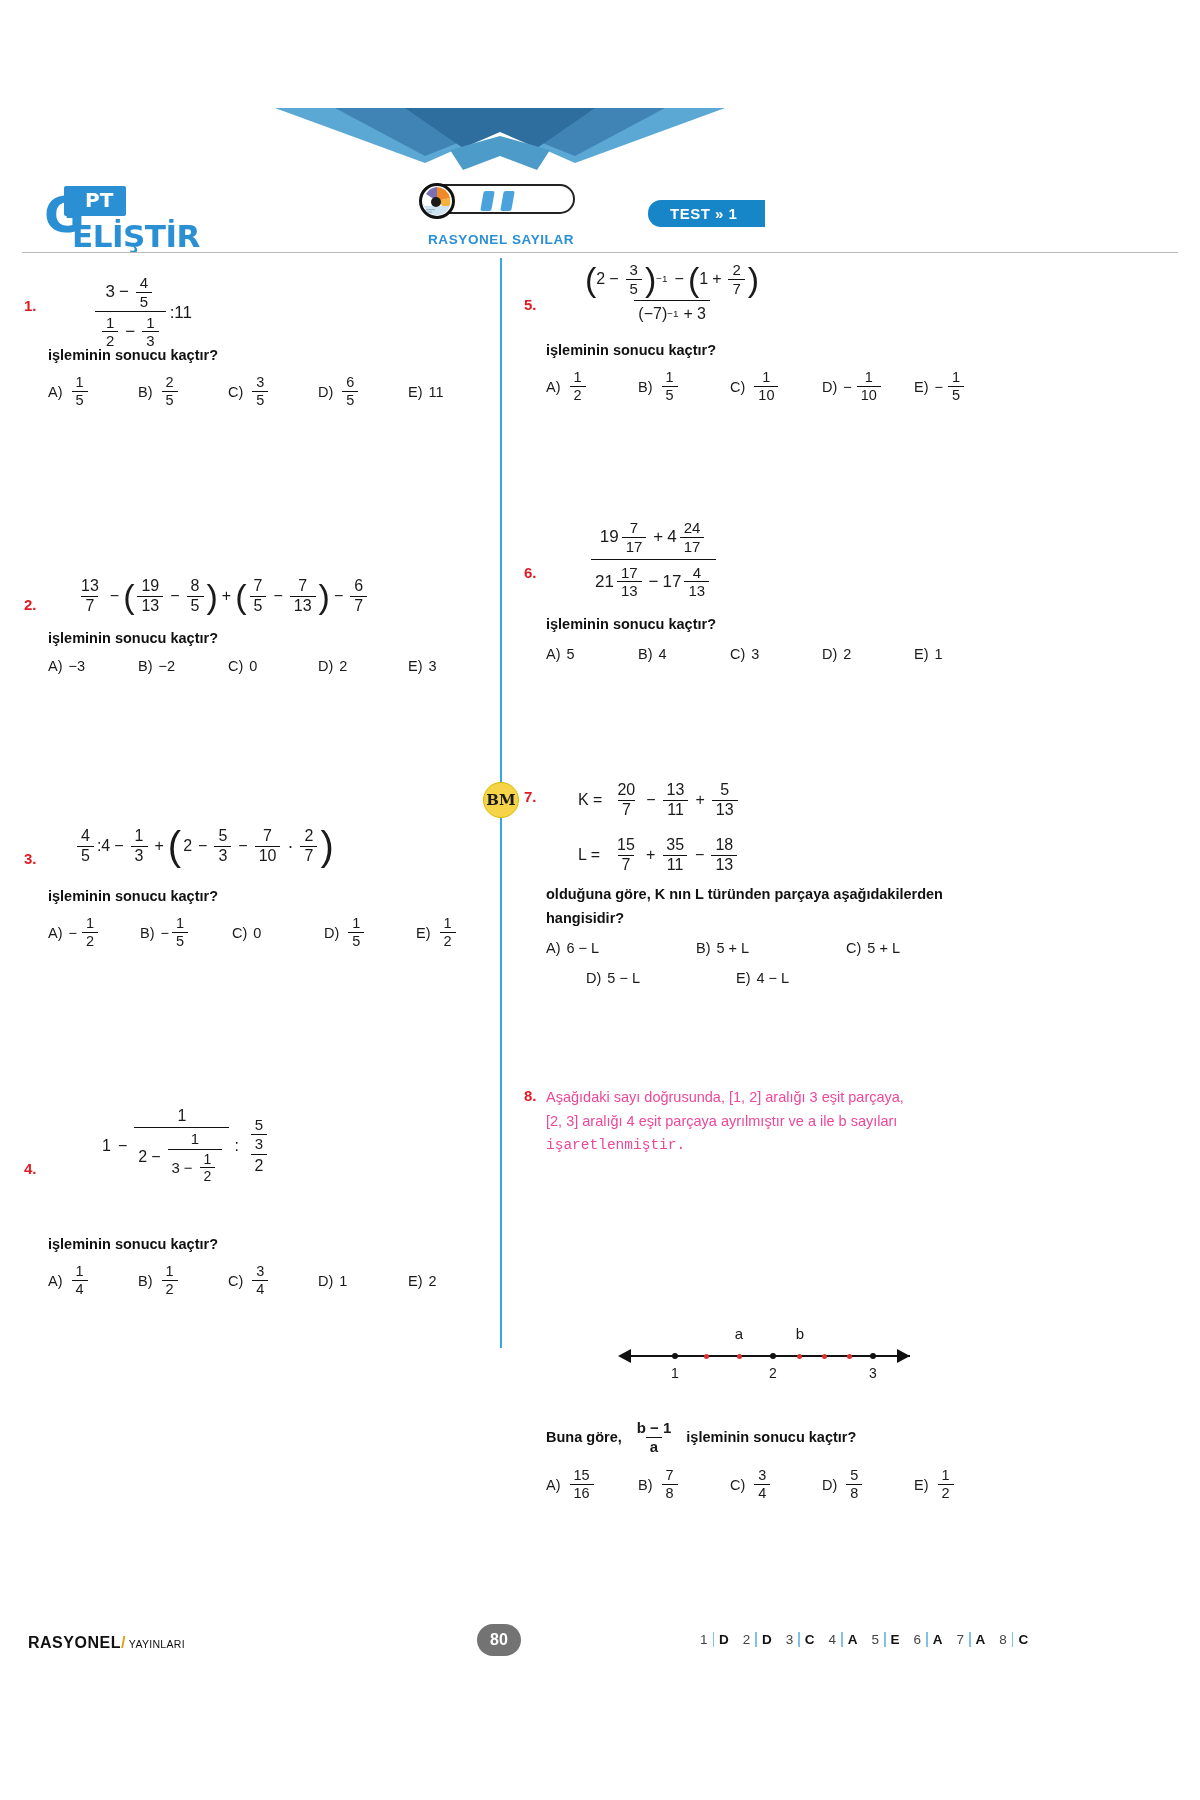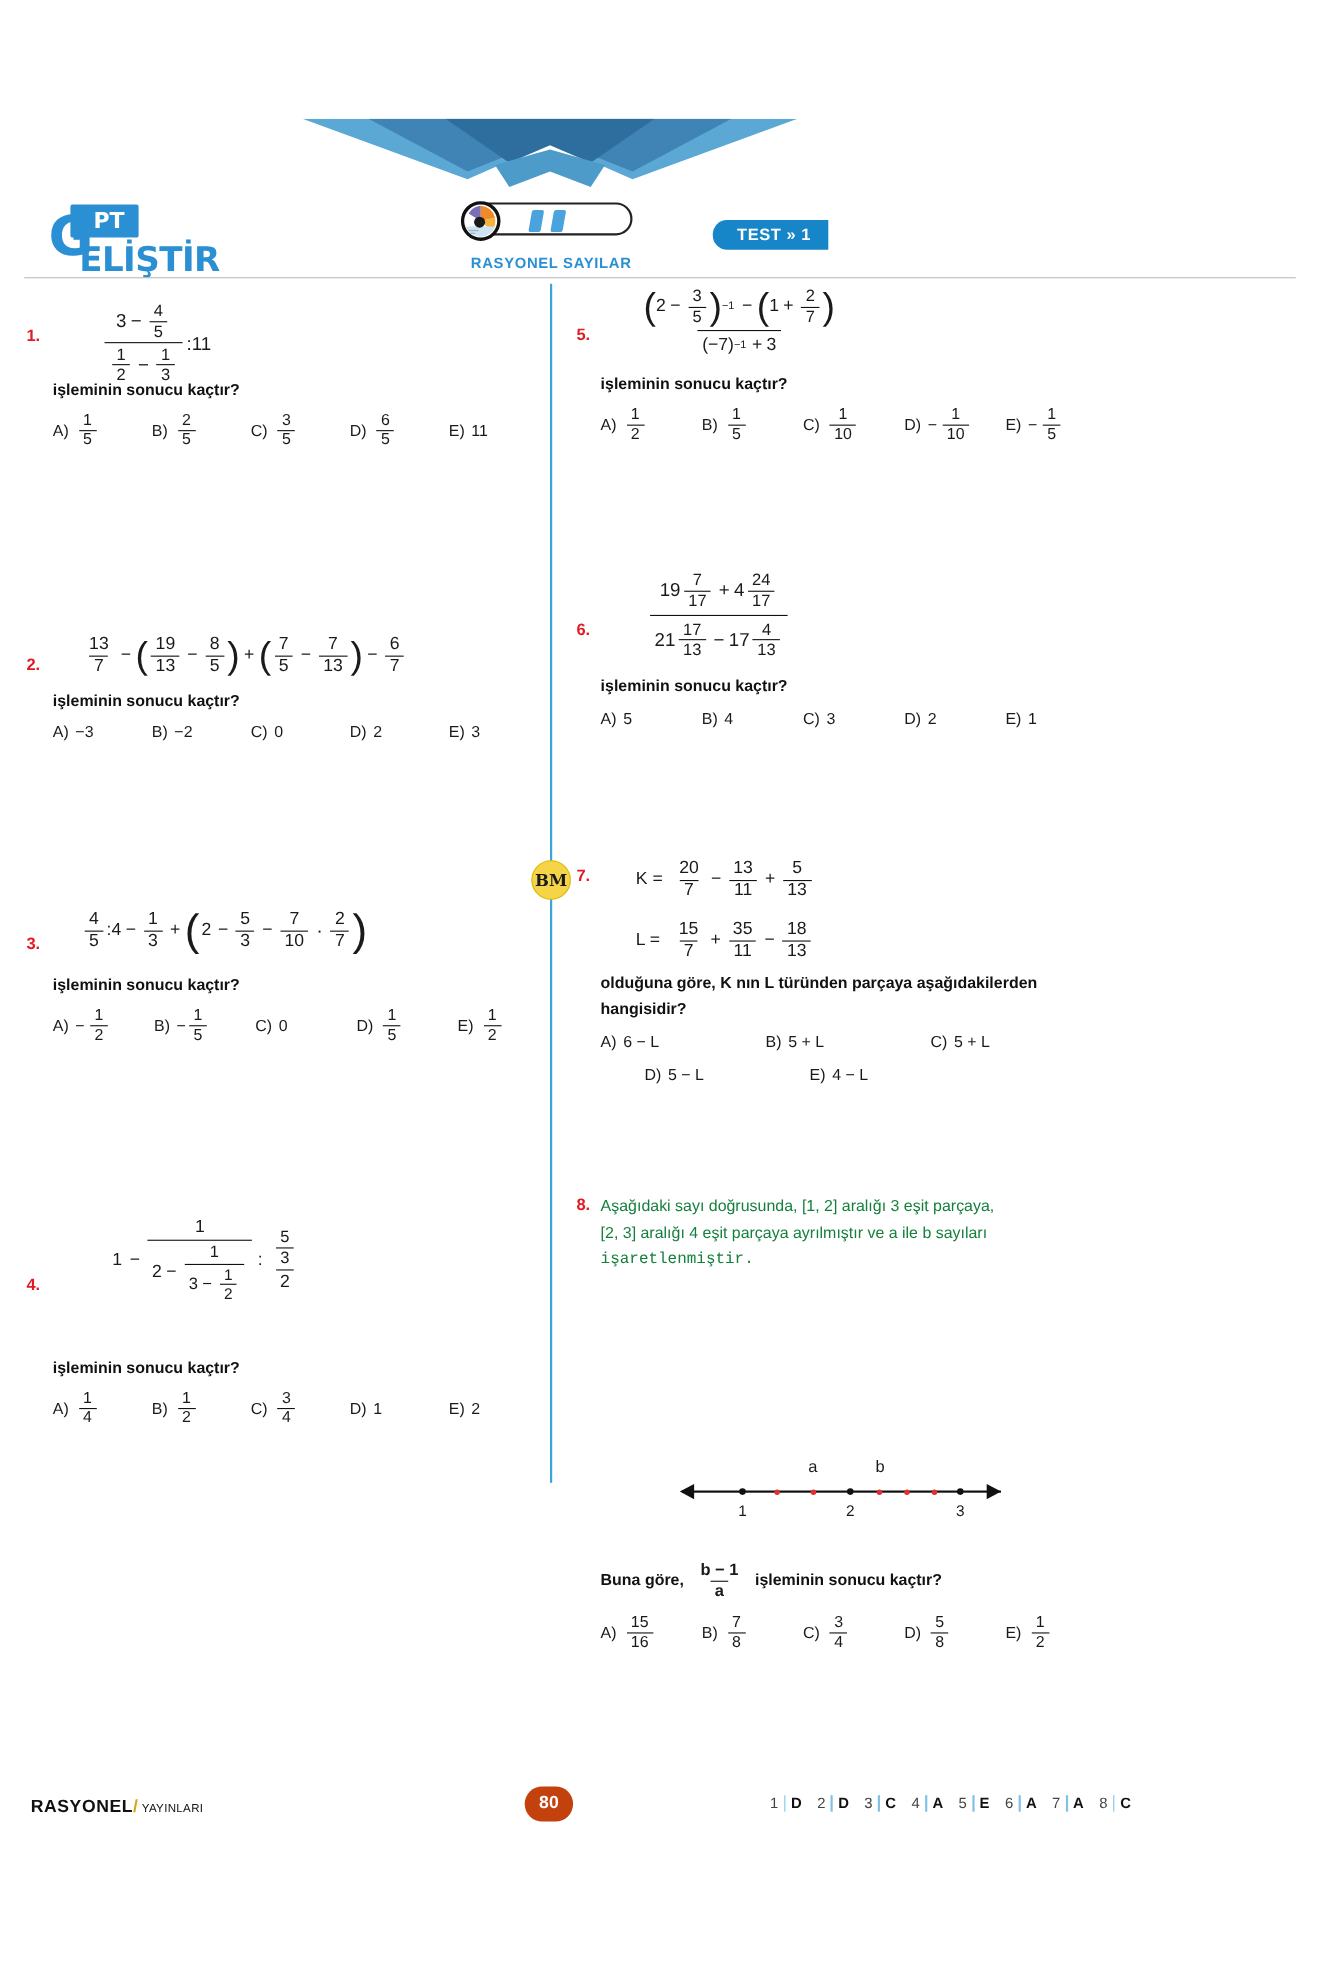--- a/index.html
+++ b/index.html
@@ -30,41 +30,41 @@
   .pill-bar { position:absolute; top:0; width:11px; height:20px; background:#4aa3dd;
               border-radius:2px; transform:skewX(-10deg); }
   .pill-circle { position:absolute; left:-3px; top:-3px; width:36px; height:36px;
                  border-radius:50%; border:3px solid #111; overflow:hidden; background:#fff; }
 
   .subject { position:absolute; left:428px; top:232px; font-size:13.5px; font-weight:bold;
              color:#2b8fd4; letter-spacing:0.6px; }
 
   .testbar { position:absolute; left:648px; top:200px; height:27px; display:flex; align-items:stretch; }
   .testbar-left { background:#1786c8; color:#fff; font-weight:bold; font-size:15px;
-                  display:flex; align-items:center; padding:0 16px 0 22px;
+                  display:flex; align-items:center; padding:0 28px 0 22px;
                   border-radius:13px 0 0 13px; letter-spacing:0.5px; }
   .testbar-right { background:#aed4ec; color:#fff; font-size:14px;
                    display:flex; align-items:center; padding:0 18px 0 16px;
                    width:440px; font-family:"DejaVu Sans", sans-serif; }
 
   .hrule { position:absolute; left:22px; top:252px; width:1156px; height:1px; background:#bbb; }
 
   
   .vdiv { position:absolute; left:500px; top:258px; width:2px; height:1090px; background:#3aa6de; }
   .bm { position:absolute; left:483px; top:782px; width:36px; height:36px; border-radius:50%;
         background:#f5d547; border:1px solid #d9b800; display:flex; align-items:center;
         justify-content:center; font-weight:bold; font-size:15px; color:#1a1a1a;
         font-family:"DejaVu Serif", serif; }
 
   
   .q { position:absolute; }
   .qnum { position:absolute; color:#e01b24; font-weight:bold; font-size:15px; }
   .qbody { position:absolute; }
   .prompt { font-size:14.5px; font-weight:bold; color:#111; }
-  .stmt { font-size:14.5px; color:#15803d; line-height:24px; }
+  .stmt { font-size:14.5px; color:#ec4899; line-height:24px; }
 
   
   .m { font-size:16px; line-height:1; display:inline-flex; align-items:center;
        vertical-align:middle; font-family:"Liberation Sans", sans-serif; }
   .frac { display:inline-flex; flex-direction:column; align-items:center;
           vertical-align:middle; margin:0 3px; line-height:1.05; }
   .frac > .num { padding:0 4px 1px; }
   .frac > .den { padding:1px 4px 0; border-top:1.4px solid #111; }
   .op { margin:0 4px; }
   .sup { font-size:0.62em; vertical-align:super; line-height:0; }
@@ -84,21 +84,21 @@
   .tick-red { position:absolute; width:5px; height:5px; border-radius:50%; background:#e03030; top:-1.5px; }
   .nl-lbl-below { position:absolute; font-size:14px; top:10px; transform:translateX(-50%); }
   .nl-lbl-above { position:absolute; font-size:15px; top:-30px; transform:translateX(-50%); }
 
   
   .footer-logo { position:absolute; left:28px; top:1634px; font-size:16px; font-weight:bold;
                  letter-spacing:0.5px; color:#111; }
   .footer-logo .yay { font-size:10.5px; font-weight:normal; letter-spacing:0.3px; margin-left:3px;}
   .footer-logo .slash { color:#d9a21b; font-weight:bold; }
   .pagenum { position:absolute; left:477px; top:1624px; width:44px; height:32px;
-             border-radius:22px; background:#c2410c; color:#fff; font-size:16px; font-weight:bold;
+             border-radius:22px; background:#737373; color:#fff; font-size:16px; font-weight:bold;
              display:flex; align-items:center; justify-content:center; }
   .anskey { position:absolute; left:700px; top:1632px; display:flex; align-items:center; gap:0px; }
   .ak { display:inline-flex; align-items:center; margin-right:14px; font-size:13.5px; }
   .ak .n { color:#444; margin-right:5px; }
   .ak .bar { width:1.6px; height:15px; background:#7fc2e8; margin-right:5px; }
   .ak .a { font-weight:bold; color:#111; }
 </style>
 </head>
 <body>
 

